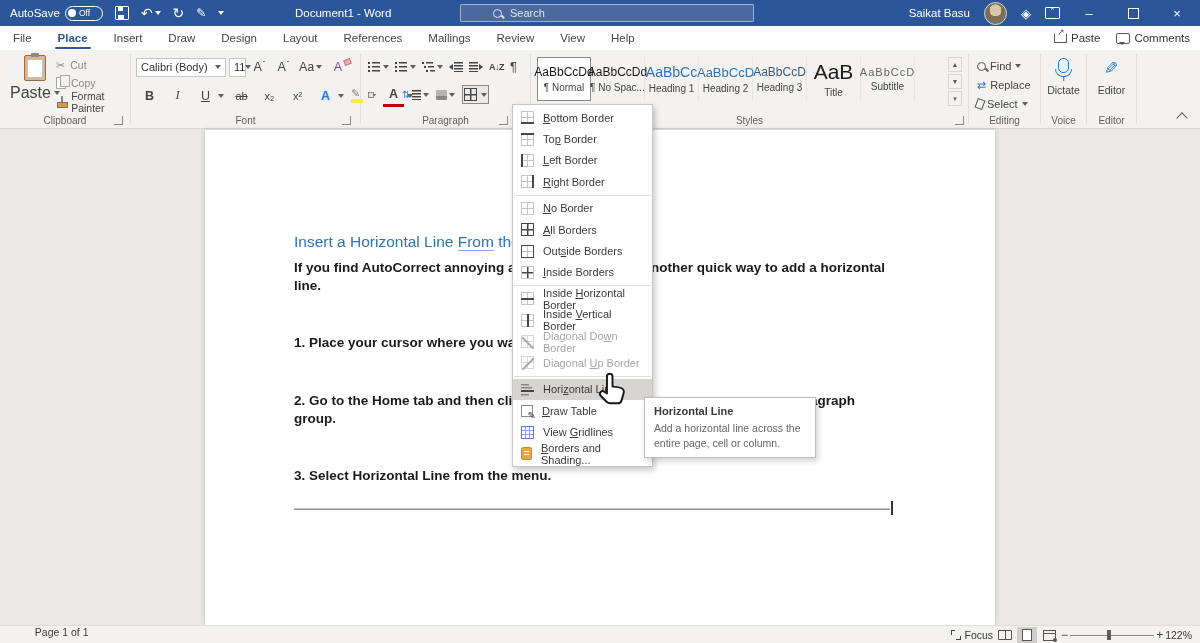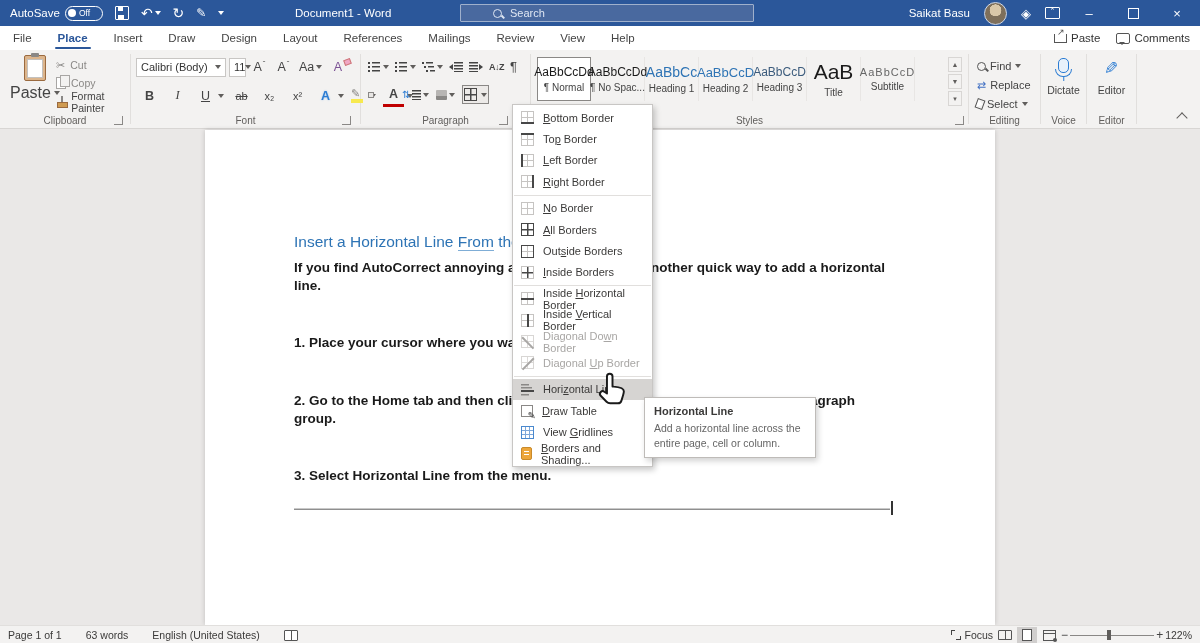--- a/index.html
+++ b/index.html
@@ -149,21 +149,21 @@
   .mrow.dis{color:#a8a6a4;}
   .msep{height:1px;background:#e1dfdd;margin:2px 1px;}
   
   #tooltip{left:644px;top:397px;width:152px;background:#fff;border:1px solid #bebbb8;box-shadow:2px 3px 6px rgba(0,0,0,.18);padding:7px 9px;z-index:50;}
   #tooltip .tt{font-size:11px;font-weight:700;color:#3b3a39;margin-bottom:4px;}
   #tooltip .tb{font-size:10.5px;color:#666;line-height:1.4;}
   #cursor{left:597px;top:371px;z-index:60;}
 
   
   #statusbar{left:0;top:625px;width:1200px;height:18px;background:#f3f2f1;border-top:1px solid #e1dfdd;font-size:10.5px;color:#3b3a39;}
-  #sb-left{left:8px;top:0;height:18px;gap:24px;}
+  #sb-left{left:8px;top:0;height:18px;gap:24px;flex-direction:column;}
   .book{width:12px;height:9px;border:1px solid #555;border-radius:1px;position:relative;background:#fff;}
   .book::after{content:"";position:absolute;left:50%;top:0;bottom:0;width:1px;background:#555;}
   #sb-right{right:8px;top:0;height:18px;gap:2px;}
   .fcs{width:10px;height:10px;position:relative;}
   .fcs::before{content:"";position:absolute;left:0;top:0;width:3.5px;height:3.5px;border-left:1.5px solid #444;border-top:1.5px solid #444;}
   .fcs::after{content:"";position:absolute;right:0;bottom:0;width:3.5px;height:3.5px;border-right:1.5px solid #444;border-bottom:1.5px solid #444;}
   .vico{width:20px;height:16px;display:flex;align-items:center;justify-content:center;}
   .vico.sel{background:#d0cecd;}
   .rd{width:12px;height:8px;border:1px solid #555;border-radius:1px 1px 0 0;background:linear-gradient(#555,#555) 50% 0/1px 100% no-repeat;}
   .pl{width:8px;height:10px;border:1px solid #555;background:#fff;}

